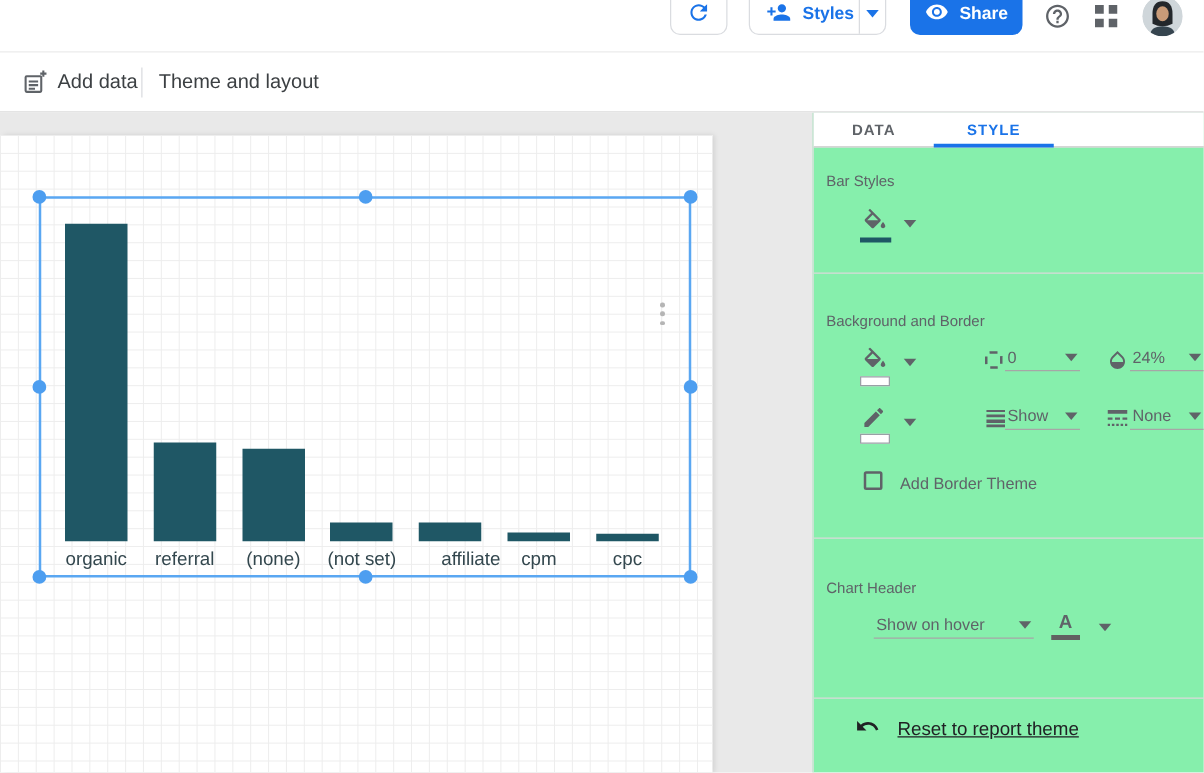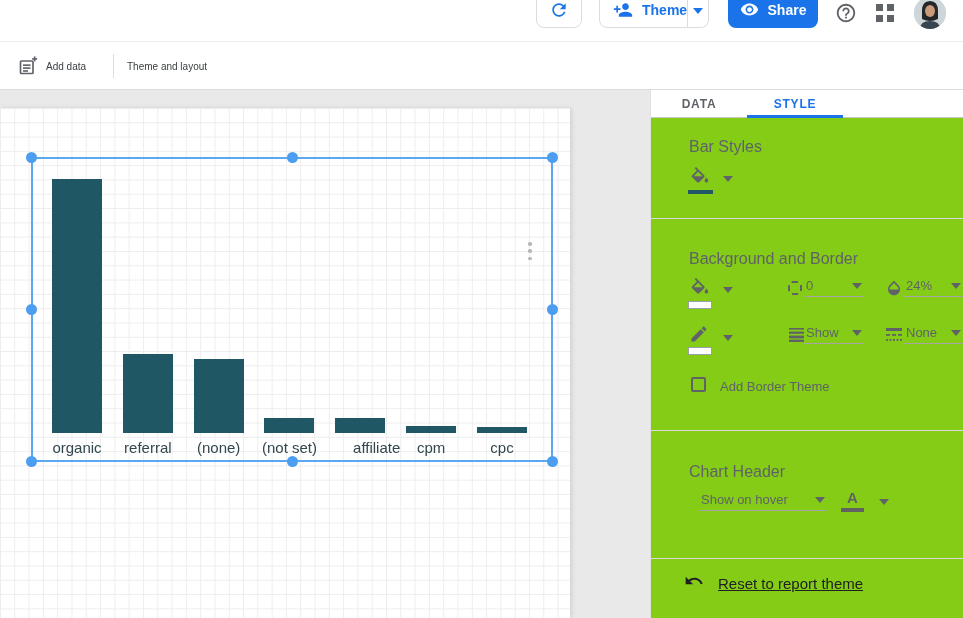--- a/index.html
+++ b/index.html
@@ -21,21 +21,21 @@
   .btn-view .lbl { color:#fff; font-size:14px; font-weight:bold; margin-left:9px; }
   .icon-help { position:absolute; left:835px; top:2px; width:22px; height:22px; cursor:pointer; }
   .icon-apps { position:absolute; left:876px; top:4px; width:18px; height:18px; cursor:pointer; }
   .avatar { position:absolute; left:914px; top:-3px; width:32px; height:32px; border-radius:50%;
             overflow:hidden; cursor:pointer; background:#cfd4d8; }
 
   
   .toolbar { position:absolute; left:0; top:42px; width:963px; height:48px; background:#fff;
              border-bottom:1px solid #dcdcdc; z-index:4; }
   .tb-item { position:absolute; top:0; height:48px; display:flex; align-items:center; cursor:pointer;
-             color:#3c4043; font-size:10px; }
+             color:#3c4043; font-size:16px; }
   .tb-add { left:18px; }
   .tb-add .lbl { margin-left:8px; }
   .tb-divider { position:absolute; left:113px; top:12px; width:1px; height:24px; background:#dadce0; }
   .tb-theme { left:127px; }
 
   
   .content { position:absolute; left:0; top:90px; width:963px; height:528px; background:#e9e9e9; }
 
   
   .page { position:absolute; left:0; top:18px; width:570px; height:510px; background:#fff;
@@ -50,32 +50,32 @@
   .kebab i { width:3.5px; height:3.5px; border-radius:50%; background:#b5b5b5; }
 
   .selection { position:absolute; left:31px; top:49px; width:522px; height:305px;
                border:2px solid #5aa7f2; cursor:move; }
   .handle { position:absolute; width:11px; height:11px; border-radius:50%; background:#4d9ef0; }
   .h-nw{left:-7px;top:-7px;} .h-n{left:50%;margin-left:-5.5px;top:-7px;} .h-ne{right:-7px;top:-7px;}
   .h-w{left:-7px;top:50%;margin-top:-5.5px;} .h-e{right:-7px;top:50%;margin-top:-5.5px;}
   .h-sw{left:-7px;bottom:-7px;} .h-s{left:50%;margin-left:-5.5px;bottom:-7px;} .h-se{right:-7px;bottom:-7px;}
 
   
-  .panel { position:absolute; left:650px; top:0; width:313px; height:528px; background:#84cc16;
+  .panel { position:absolute; left:650px; top:0; width:313px; height:528px; background:#86efac;
            border-left:1px solid #e0e0e0; }
   .tabbar { position:absolute; left:0; top:0; width:313px; height:28px; background:#fff;
             border-bottom:1px solid #c7c7c7; }
   .tab { position:absolute; top:0; width:96px; height:28px; display:flex; align-items:center;
          justify-content:center; font-size:12px; font-weight:bold; letter-spacing:0.8px; cursor:pointer; }
   .tab-data { left:0; color:#5f6368; }
   .tab-style { left:96px; color:#1a73e8; }
   .tab-underline { position:absolute; left:96px; bottom:-1px; width:96px; height:3px; background:#1a73e8; }
 
   .divider { position:absolute; left:0; width:313px; height:1px; background:#dadada; }
-  .sec-title { position:absolute; left:38px; font-size:16px; color:#5f6368; }
+  .sec-title { position:absolute; left:10px; font-size:12px; color:#5f6368; }
 
   .swatch-filled { position:absolute; width:25px; height:4px; }
   .swatch-empty { position:absolute; width:24px; height:8px; border:1px solid #9aa0a6; background:#fff; }
   .caret { position:absolute; width:0; height:0; border-left:5px solid transparent;
            border-right:5px solid transparent; border-top:6px solid #5f6368; cursor:pointer; }
   .select { position:absolute; height:22px; border-bottom:1px solid #a6a6a6; cursor:pointer; }
   .select .val { position:absolute; left:2px; top:3px; font-size:13px; color:#5f6368; white-space:nowrap; }
   .select .caret { right:2px; top:8px; }
 
   .checkbox { position:absolute; width:15px; height:15px; border:2px solid #5f6368; border-radius:2px;
@@ -96,21 +96,21 @@
 <div class="header">
   <div class="hbtn btn-refresh">
     <svg width="20" height="20" viewBox="0 0 24 24" fill="#1a73e8">
         <path d="M17.65 6.35C16.2 4.9 14.21 4 12 4c-4.42 0-7.99 3.58-7.99 8s3.57 8 7.99 8c3.73 0 6.84-2.55 7.73-6h-2.08c-.82 2.33-3.04 4-5.65 4-3.31 0-6-2.69-6-6s2.69-6 6-6c1.66 0 3.14.69 4.22 1.78L13 11h7V4l-2.35 2.35z"></path>
       </svg>
   </div>
   <div class="hbtn btn-share">
     <svg width="20" height="20" viewBox="0 0 24 24" fill="#1a73e8">
         <path d="M15 12c2.21 0 4-1.79 4-4s-1.79-4-4-4-4 1.79-4 4 1.79 4 4 4zm-9-2V7H4v3H1v2h3v3h2v-3h3v-2H6zm9 4c-2.67 0-8 1.34-8 4v2h16v-2c0-2.66-5.33-4-8-4z"></path>
       </svg>
-    <span class="lbl">Theme</span>
+    <span class="lbl">Styles</span>
     <span class="share-divider"></span>
     <span class="share-caret"></span>
   </div>
   <div class="hbtn btn-view">
     <svg width="19" height="19" viewBox="0 0 24 24" fill="#fff">
         <path d="M12 4.5C7 4.5 2.73 7.61 1 12c1.73 4.39 6 7.5 11 7.5s9.27-3.11 11-7.5c-1.73-4.39-6-7.5-11-7.5zM12 17c-2.76 0-5-2.24-5-5s2.24-5 5-5 5 2.24 5 5-2.24 5-5 5zm0-8c-1.66 0-3 1.34-3 3s1.34 3 3 3 3-1.34 3-3-1.34-3-3-3z"></path>
       </svg>
     <span class="lbl">Share</span>
   </div>
   <svg class="icon-help" viewBox="0 0 24 24" fill="#5f6368">

